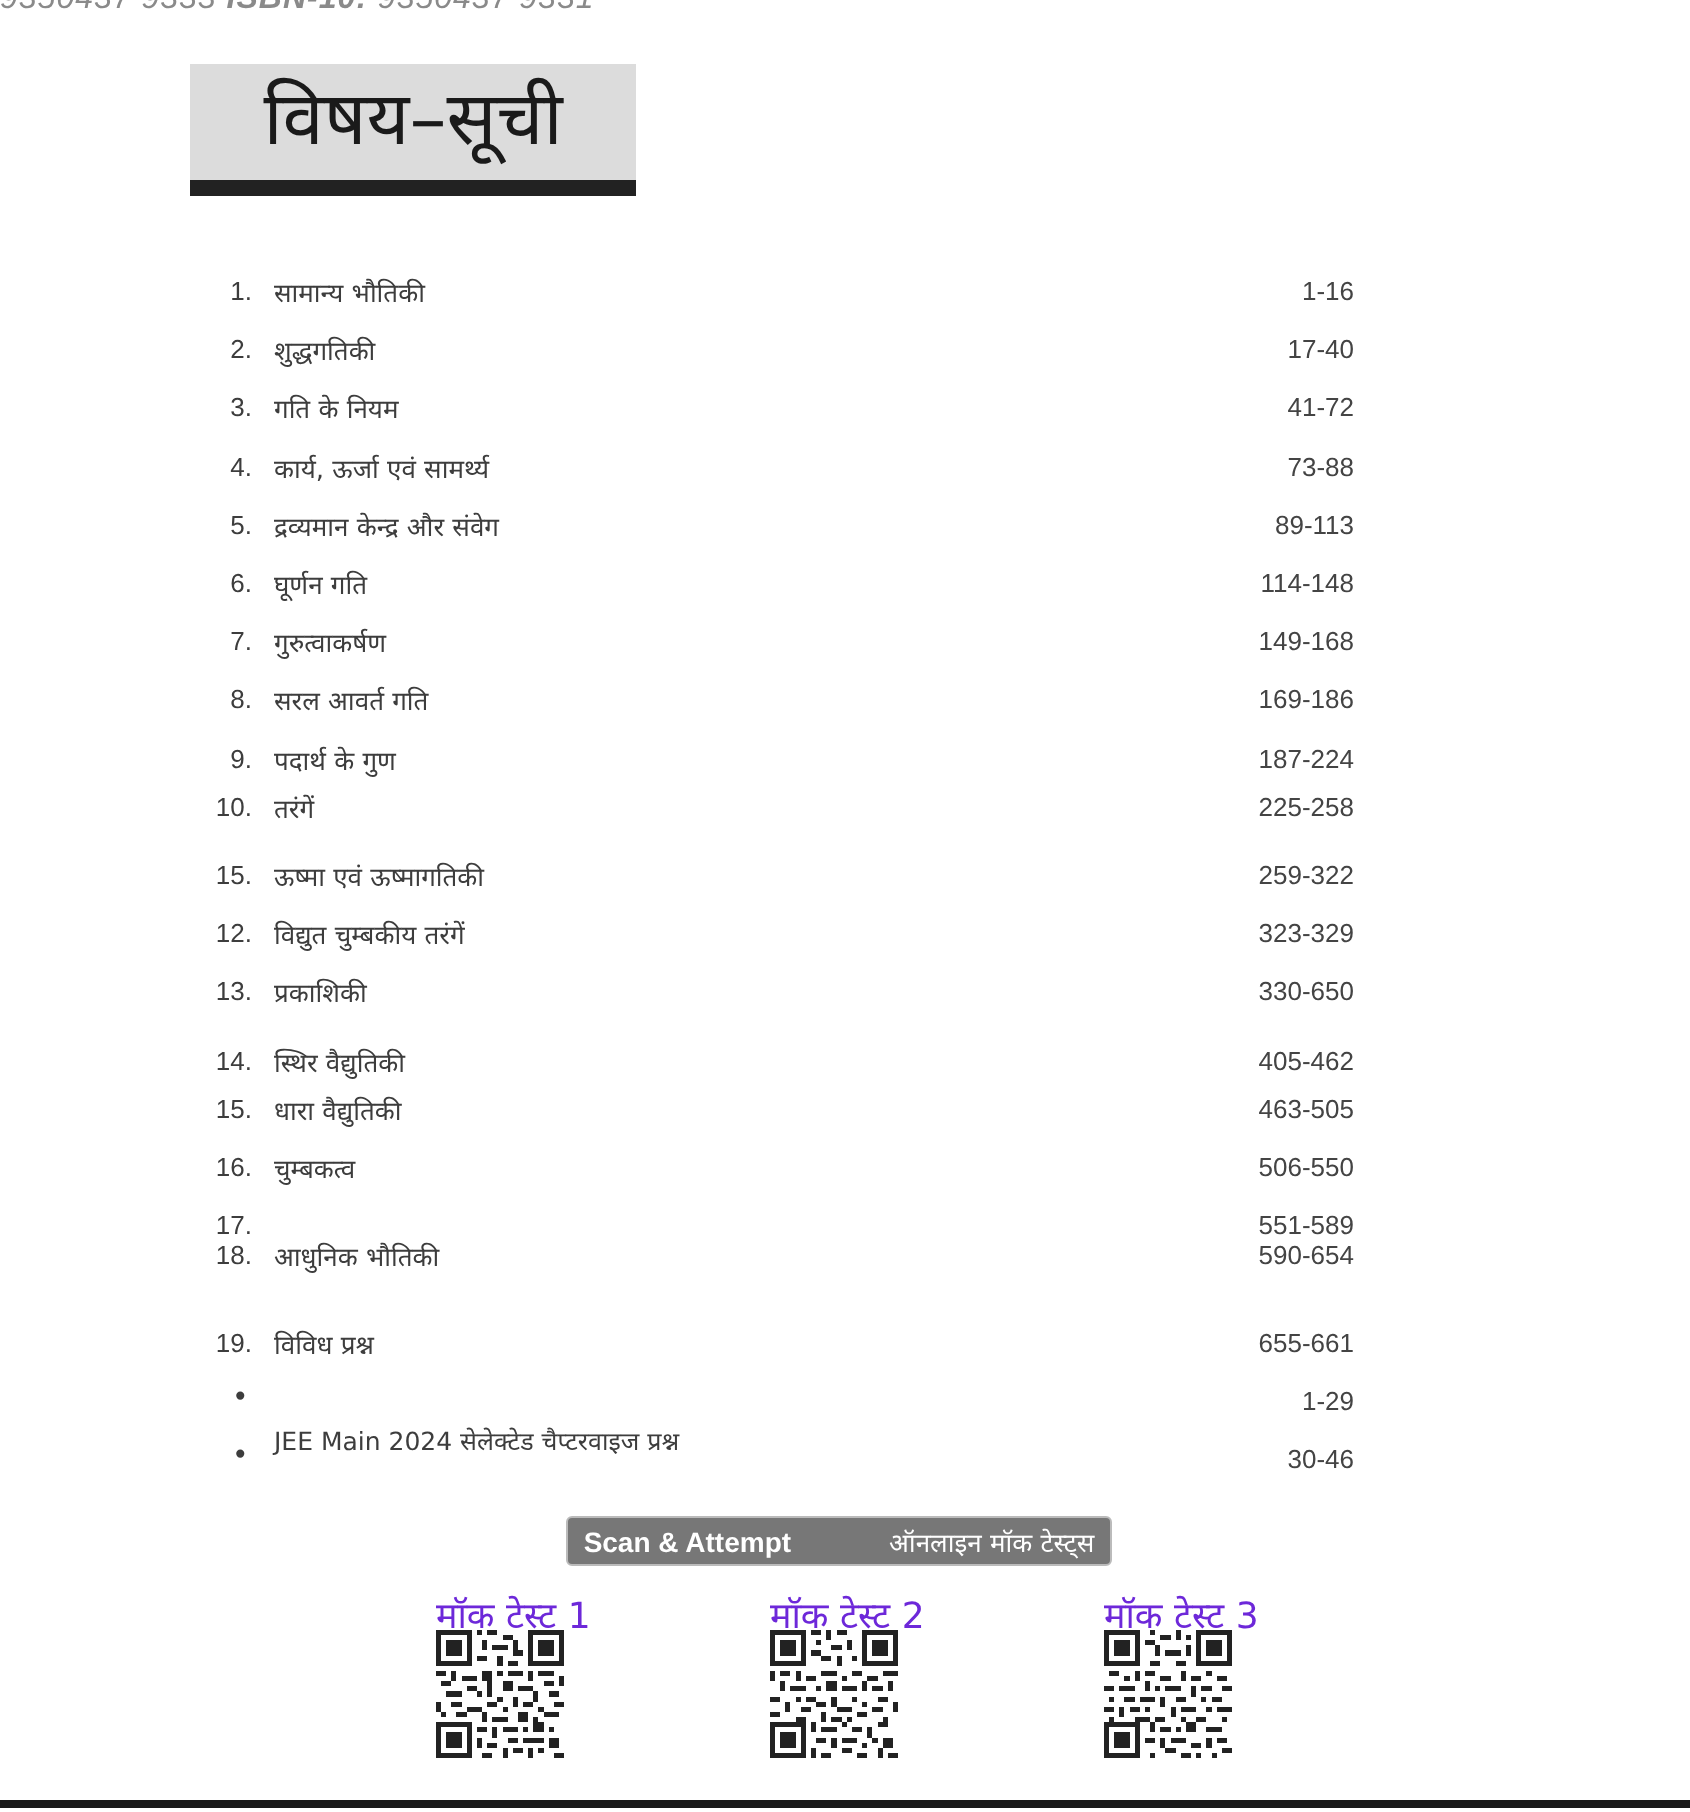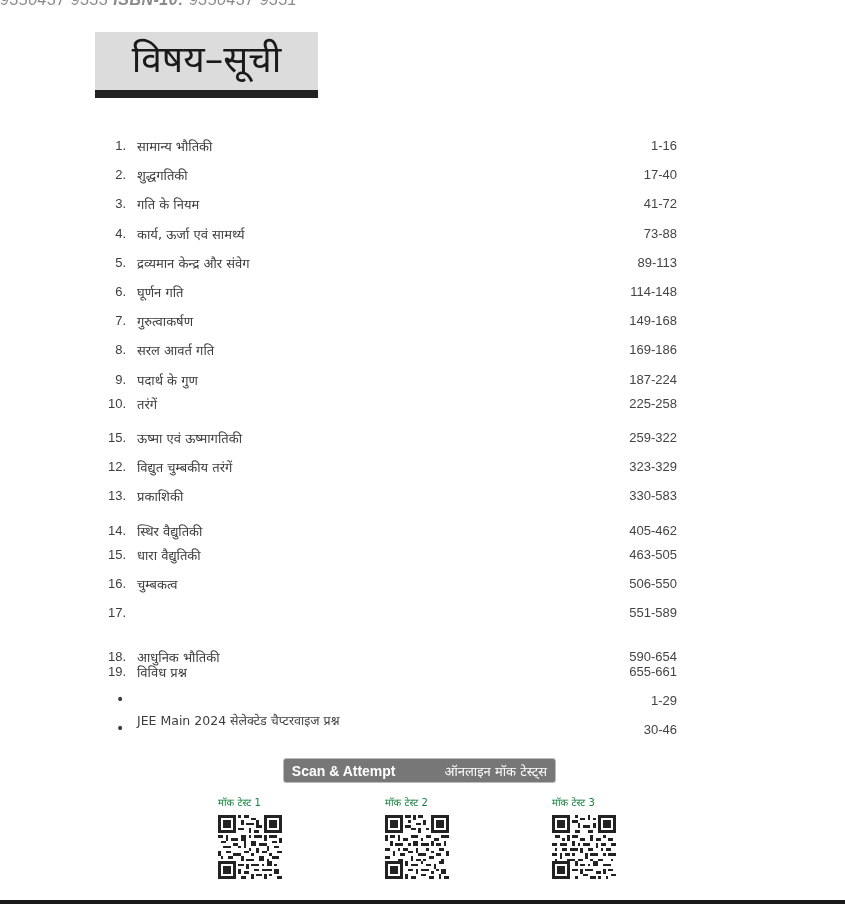--- a/index.html
+++ b/index.html
@@ -47,21 +47,21 @@
     font-family: "Liberation Sans", sans-serif; font-size: 13px; color: #444;
   }
   .banner {
     position: absolute; left: 283px; top: 758px; width: 273px; height: 25px;
     background: #777; border: 1px solid #bbb; border-radius: 3px; box-sizing: border-box;
     color: #fff; display: flex; align-items: center; justify-content: center;
     font-size: 13px; white-space: nowrap; gap: 44px;
   }
   .banner .en { font-weight: bold; font-size: 14px; margin-right: 5px; font-family: "Liberation Sans", sans-serif; }
   .qr-block { position: absolute; top: 795px; width: 90px; }
-  .qr-label { font-size: 10px; color: #15803d; white-space: nowrap; height: 18px; }
+  .qr-label { font-size: 18px; color: #6d28d9; white-space: nowrap; height: 18px; }
   .qr { width: 64px; height: 64px; margin-top: 2px; }
   .bottom-rule { position: absolute; left: 0; top: 900px; width: 845px; height: 4px; background: #1a1a1a; }
 </style>
 </head>
 <body>
 
 <div class="top-cut">
   <span>9350437 9333</span>
   <b>ISBN-10:</b>
   <span>9350437 9331</span>
@@ -129,42 +129,42 @@
       <span class="pages">259-322</span>
     </div>
   <div class="row" style="top:321.2px">
       <span class="num">12.</span>
       <span class="label">विद्युत चुम्बकीय तरंगें</span>
       <span class="pages">323-329</span>
     </div>
   <div class="row" style="top:350.4px">
       <span class="num">13.</span>
       <span class="label">प्रकाशिकी</span>
-      <span class="pages">330-583</span>
+      <span class="pages">330-650</span>
     </div>
   <div class="row" style="top:385px">
       <span class="num">14.</span>
       <span class="label">स्थिर वैद्युतिकी</span>
       <span class="pages">405-462</span>
     </div>
   <div class="row" style="top:408.8px">
       <span class="num">15.</span>
       <span class="label">धारा वैद्युतिकी</span>
       <span class="pages">463-505</span>
     </div>
   <div class="row" style="top:438px">
       <span class="num">16.</span>
       <span class="label">चुम्बकत्व</span>
       <span class="pages">506-550</span>
     </div>
   <div class="row" style="top:467.2px">
       <span class="num">17.</span>
       <span class="pages">551-589</span>
     </div>
-  <div class="row" style="top:511px">
+  <div class="row" style="top:482px">
       <span class="num">18.</span>
       <span class="label">आधुनिक भौतिकी</span>
       <span class="pages">590-654</span>
     </div>
   <div class="row" style="top:525.6px">
       <span class="num">19.</span>
       <span class="label">विविध प्रश्न</span>
       <span class="pages">655-661</span>
     </div>
   <div class="row sub" style="top:554.8px">

